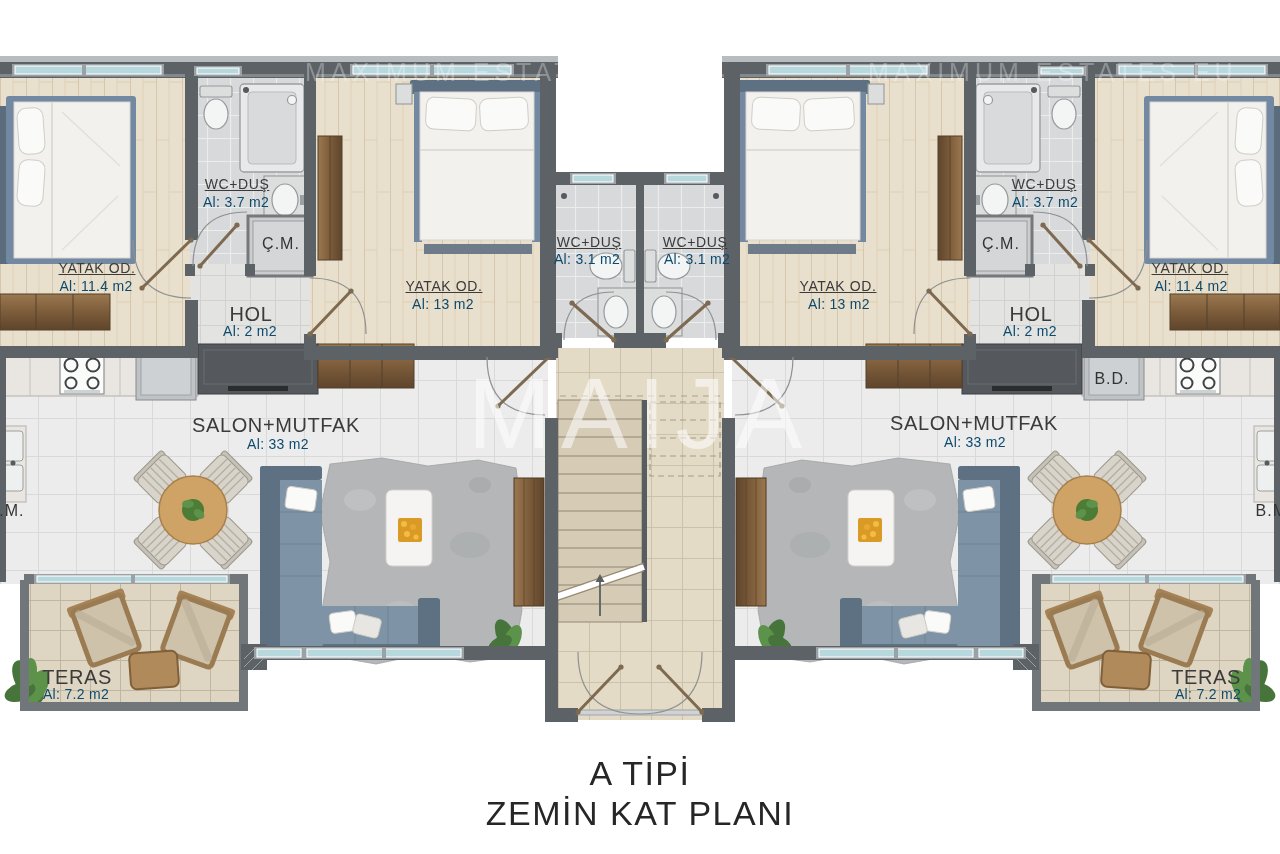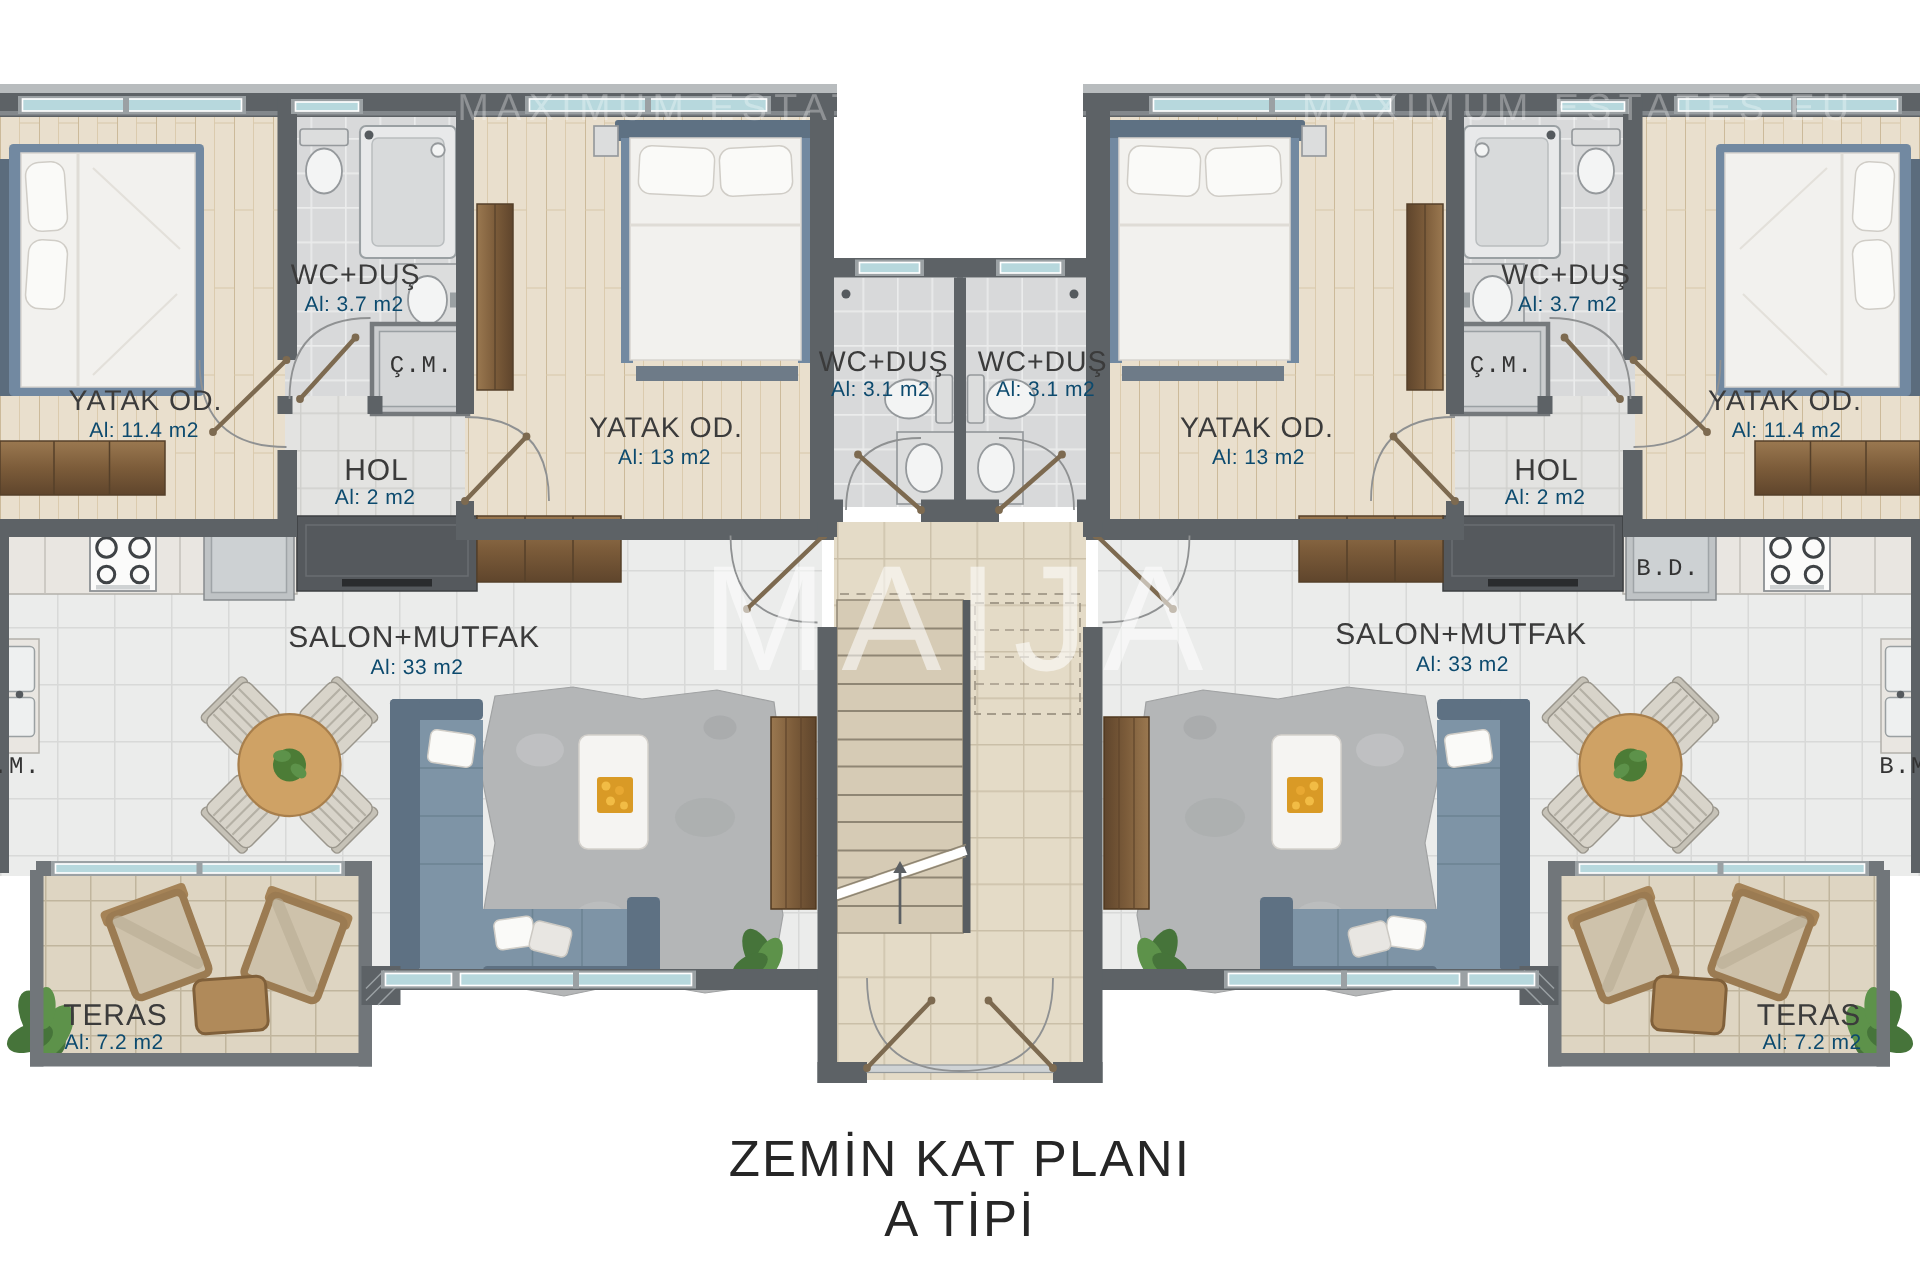--- a/index.html
+++ b/index.html
@@ -28,22 +28,22 @@
   .counter{fill:#e9e6e1;stroke:#b3b0aa;stroke-width:1;}
   .appl{fill:#bfc3c5;stroke:#868a8d;stroke-width:1;}
   .ruggy{fill:#b4b6b7;stroke:#a0a2a3;stroke-width:.8;}
   .plantA{fill:#46743a;}
   .plantB{fill:#5d924a;}
   
   .lbl{position:absolute;transform:translate(-50%,-50%);white-space:nowrap;
        color:var(--label,#3b3b3b);letter-spacing:.6px;line-height:1;}
   .lbl.area{font-size:14px;letter-spacing:.3px;color:#0c4a6e;}
   .lbl.big{font-size:20px;}
-  .lbl.name{font-size:19px;}
-  .lbl.serif{font-family:Liberation Mono, monospace;font-size:16px;color:#333;letter-spacing:1px;}
+  .lbl.name{font-size:14px;text-decoration:underline;}
+  .lbl.serif{font-family:Liberation Sans, sans-serif;font-size:16px;color:#333;letter-spacing:1px;}
   .wm-center{position:absolute;transform:translate(-50%,-50%);font-weight:400;
        font-size:100px;letter-spacing:10px;color:rgba(255,255,255,.55);text-align:center;}
   .wm-top{position:absolute;font-size:25px;letter-spacing:5px;color:rgba(255,255,255,.30);
        white-space:nowrap;}
   .title{position:absolute;left:0;right:0;top:753px;text-align:center;color:#262626;
        font-size:34px;letter-spacing:1.5px;line-height:40px;}
 </style>
 </head>
 <body>
 
@@ -412,17 +412,17 @@
 <div class="lbl name" style="left:695px;top:242px">WC+DUŞ</div>
 <div class="lbl area" style="left:697px;top:259px">Al: 3.1 m2</div>
 <div class="lbl big" style="left:974px;top:423px">SALON+MUTFAK</div>
 <div class="lbl area" style="left:975px;top:442px">Al: 33 m2</div>
 <div class="lbl serif" style="left:1112px;top:379px">B.D.</div>
 <div class="lbl big" style="left:1206px;top:677px">TERAS</div>
 <div class="lbl area" style="left:1208px;top:694px">Al: 7.2 m2</div>
 <div class="lbl serif" style="left:1274px;top:511px">B.M.</div>
 
 <div class="title">
+  <div>A TİPİ</div>
   <div>ZEMİN KAT PLANI</div>
-  <div>A TİPİ</div>
 </div>
 
 </div>
 
 </body></html>

